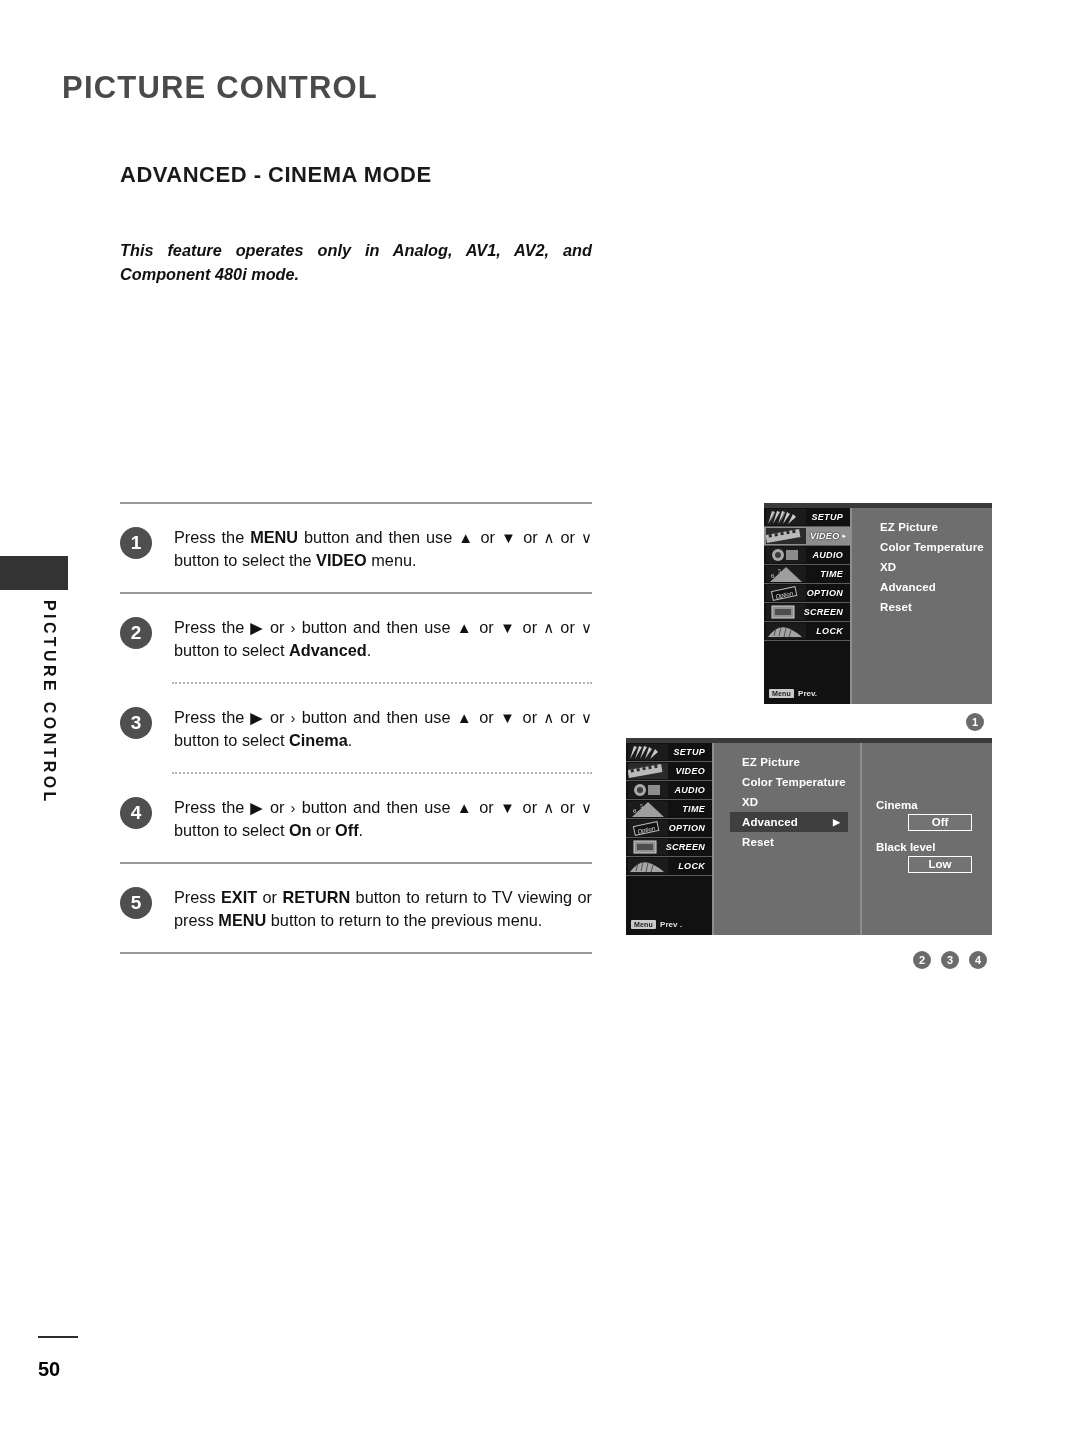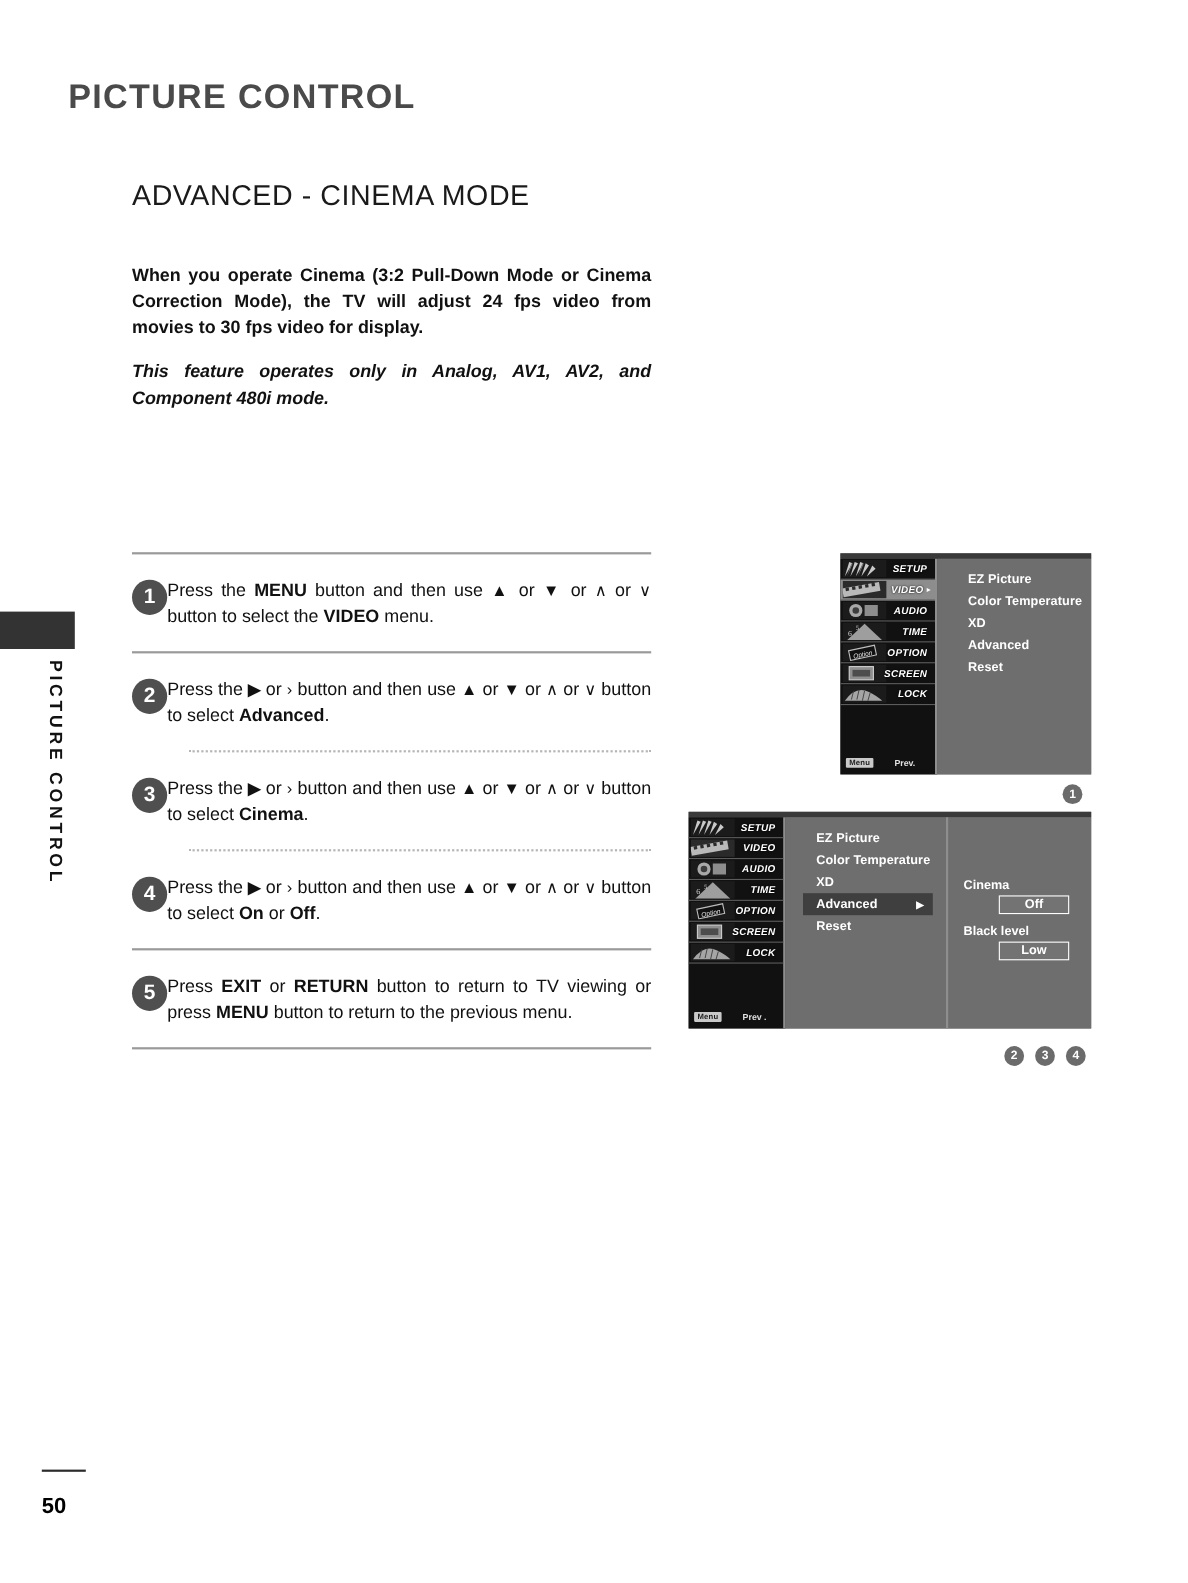--- a/index.html
+++ b/index.html
@@ -26,22 +26,22 @@
     font-weight: 600;
     color: #4a4a4a;
     font-family: "Liberation Sans", sans-serif;
   }
 
   
   .section-title {
     position: absolute;
     left: 120px;
     top: 162px;
-    font-size: 26px;
-    font-weight: normal;
+    font-size: 22px;
+    font-weight: bold;
     letter-spacing: 0.5px;
     color: #1a1a1a;
   }
 
   
   .intro {
     position: absolute;
     left: 120px;
     top: 238px;
     width: 472px;
@@ -110,20 +110,21 @@
     color: #ffffff;
     font-size: 19px;
     font-weight: bold;
     display: flex;
     align-items: center;
     justify-content: center;
     margin-top: 1px;
   }
   .step-text {
     flex: 1 1 auto;
+    margin-left: 22px;
     font-size: 16.3px;
     line-height: 23px;
     color: #111;
     text-align: justify;
   }
   .step-text b { font-weight: bold; }
   .glyph { font-size: 15px; }
 
   
   .osd {
@@ -181,21 +182,21 @@
     margin-left: 3px;
     position: relative;
     z-index: 2;
   }
   .osd-prev {
     position: absolute;
     left: 5px;
     bottom: 6px;
     display: flex;
     align-items: center;
-    gap: 19px;
+    gap: 4px;
     z-index: 3;
   }
   .osd-prev .pill {
     background: #c9c9c9;
     color: #1d1d1d;
     font-size: 7px;
     font-weight: bold;
     padding: 1px 3px;
     border-radius: 1px;
     letter-spacing: 0.2px;
@@ -300,21 +301,20 @@
   }
 </style>
 </head>
 <body>
 
 <div class="running-head">PICTURE CONTROL</div>
 
 <div class="section-title">ADVANCED - CINEMA MODE</div>
 
 <div class="intro">
-  <p>When you operate Cinema (3:2 Pull-Down Mode or Cinema Correction Mode), the TV will adjust 24 fps video from movies to 30 fps video for display.</p>
   <p class="last">This feature operates only in Analog, AV1, AV2, and Component 480i mode.</p>
 </div>
 
 <div class="edge-tab"></div>
 <div class="vertical-label">PICTURE CONTROL</div>
 
 <div class="steps">
 
   <div class="rule-solid"></div>
 

